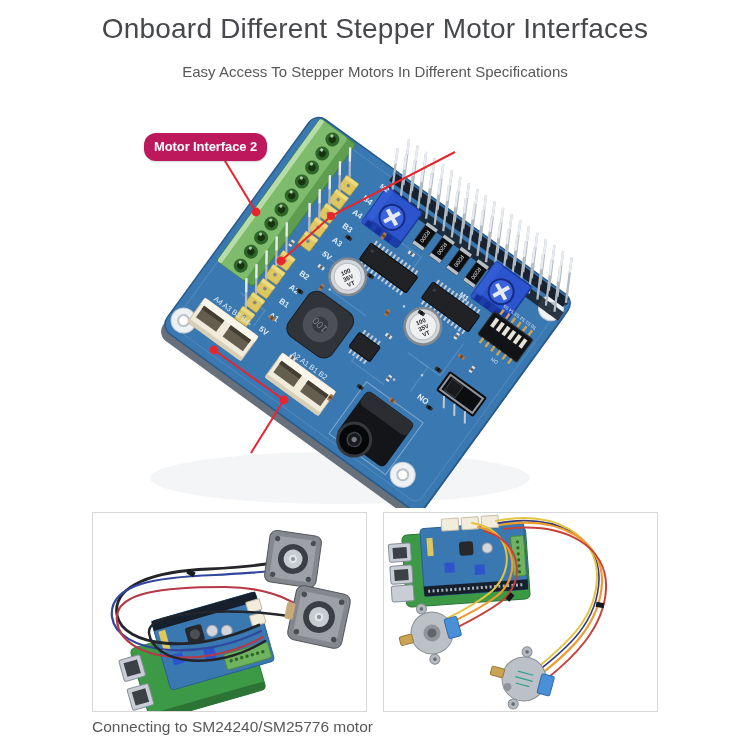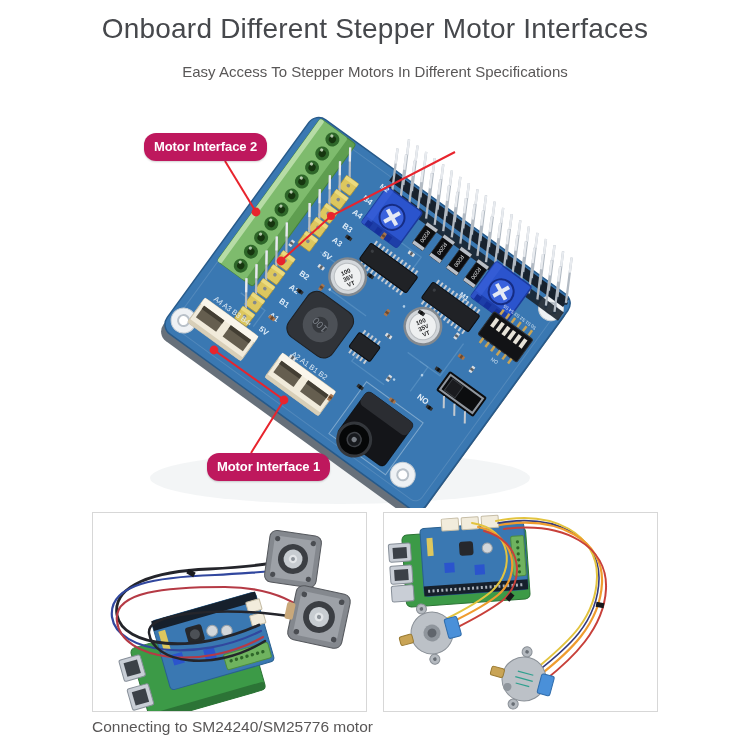--- a/index.html
+++ b/index.html
@@ -612,21 +612,20 @@
     <g fill="#e8242d">
       <circle cx="256" cy="124" r="4.4"></circle>
         <circle cx="331" cy="128" r="4"></circle>
         <circle cx="281" cy="173" r="4.4"></circle>
       <circle cx="284" cy="312" r="4.4"></circle>
         <circle cx="214" cy="262" r="4.4"></circle>
     </g>
   </svg>
 
   <div class="callout" style="left:144px;top:45px">Motor Interface 2</div>
-  <div class="callout" style="left:207px;top:365px">Motor Interface 1</div>
 </div>
 
 <div class="panels">
 
   <div>
     <div class="panel-box">
       <svg width="273" height="198" viewBox="0 0 273 198">
 
         <g transform="translate(105,156) rotate(-16)">
           <rect x="-60" y="-38" width="120" height="76" rx="5" fill="#3c9a47" stroke="#2c7436"></rect>

